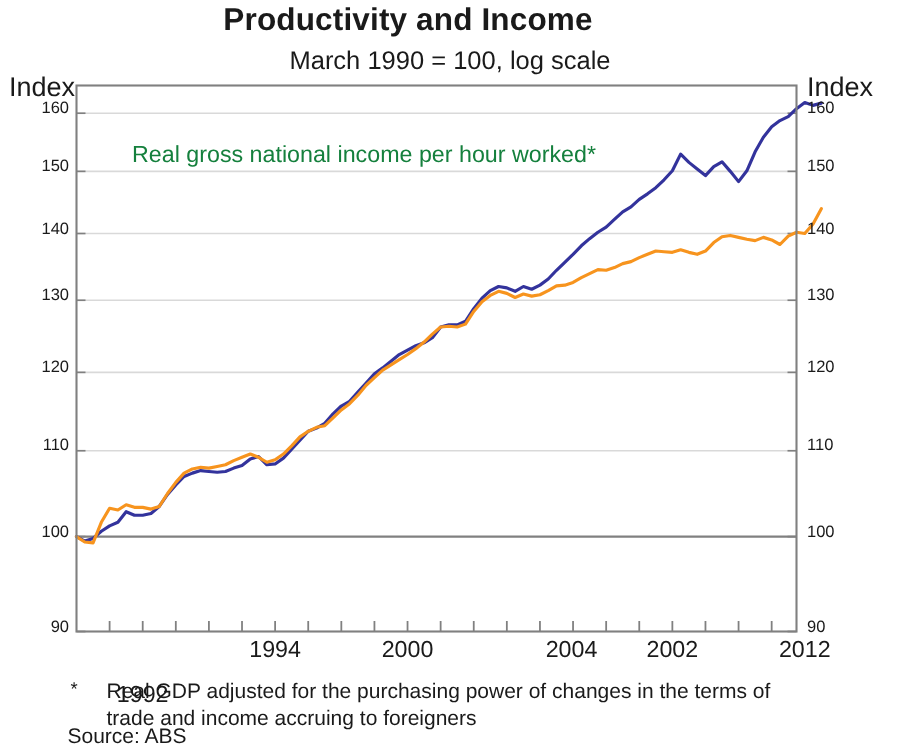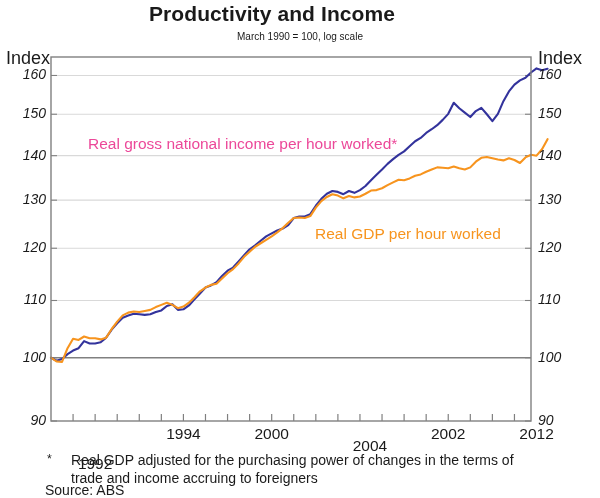--- a/index.html
+++ b/index.html
@@ -28,35 +28,34 @@
     text-align: center;
     font-size: 21px;
     font-weight: bold;
     letter-spacing: 0.1px;
   }
   .chart-subtitle {
     position: absolute;
     left: 0; top: 31px;
     width: 600px;
     text-align: center;
-    font-size: 10px;
+    font-size: 17px;
     font-weight: normal;
   }
   .axis-unit {
     position: absolute;
     font-size: 18px;
     top: 48px;
   }
   .axis-unit.left  { left: 6px; }
   .axis-unit.right { left: 538px; }
   .ytick-label {
     position: absolute;
-    font-size: 14px;
+    font-size: 11px;
     line-height: 1;
-    font-style: italic;
   }
   .ytick-label.left  { width: 44px; text-align: right; left: 2px; }
   .ytick-label.right { width: 44px; text-align: left;  left: 538px; }
   .xtick-label {
     position: absolute;
     font-size: 15.5px;
     line-height: 1;
     top: 426px;
     width: 70px;
     margin-left: -35px;
@@ -169,28 +168,27 @@
       <div class="ytick-label right" style="top: 192.172px;">130</div>
       <div class="ytick-label left" style="top: 147.668px;">140</div>
       <div class="ytick-label right" style="top: 147.668px;">140</div>
       <div class="ytick-label left" style="top: 106.236px;">150</div>
       <div class="ytick-label right" style="top: 106.236px;">150</div>
       <div class="ytick-label left" style="top: 67.4792px;">160</div>
       <div class="ytick-label right" style="top: 67.4792px;">160</div>
       <div class="xtick-label" style="left: 95.1379px; margin-top: 30px;">1992</div>
       <div class="xtick-label" style="left: 183.414px;">1994</div>
       <div class="xtick-label" style="left: 271.69px;">2000</div>
-      <div class="xtick-label" style="left: 370px; margin-top: 12px;">2004</div>
+      <div class="xtick-label" style="left: 381px;">2004</div>
       <div class="xtick-label" style="left: 448.241px;">2002</div>
       <div class="xtick-label" style="left: 536.517px;">2012</div>
     </div>
 
-  <div class="series-label gni" id="label-gni" style="color: #ec4899; left: 88px; top: 96px; margin-top: 40px;">Real gross national income per hour worked*</div>
+  <div class="series-label gni" id="label-gni" style="color: #15803d; left: 88px; top: 96px;">Real gross national income per hour worked*</div>
 
-  <div class="series-label gdp" id="label-gdp" style="color: rgb(247, 148, 30); left: 315px; top: 226px;">Real GDP per hour worked</div>
 
   <div class="footnote-marker">*</div>
 
   <div class="footnote footnote-text">Real GDP adjusted for the purchasing power of changes in the terms of trade and income accruing to foreigners</div>
 
   <div class="footnote source-text">Source: ABS</div>
 
 </div>
 
 </body></html>

